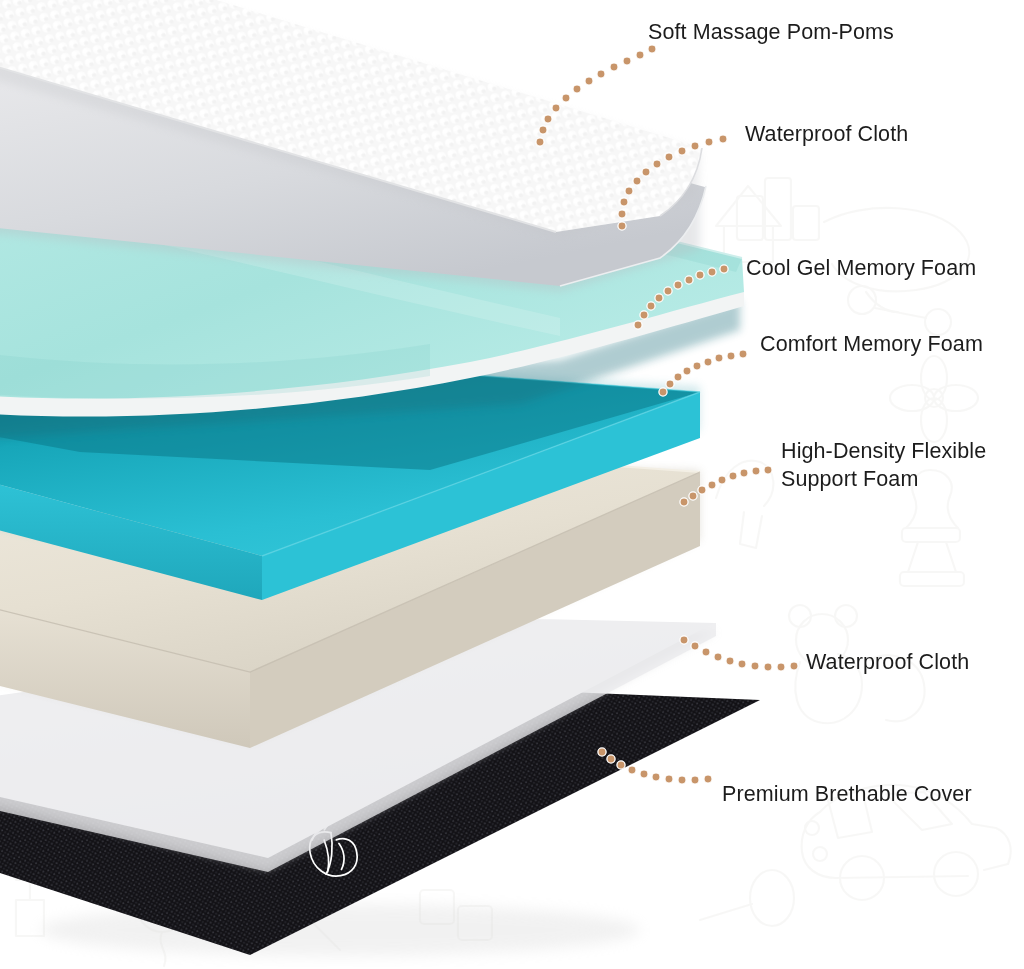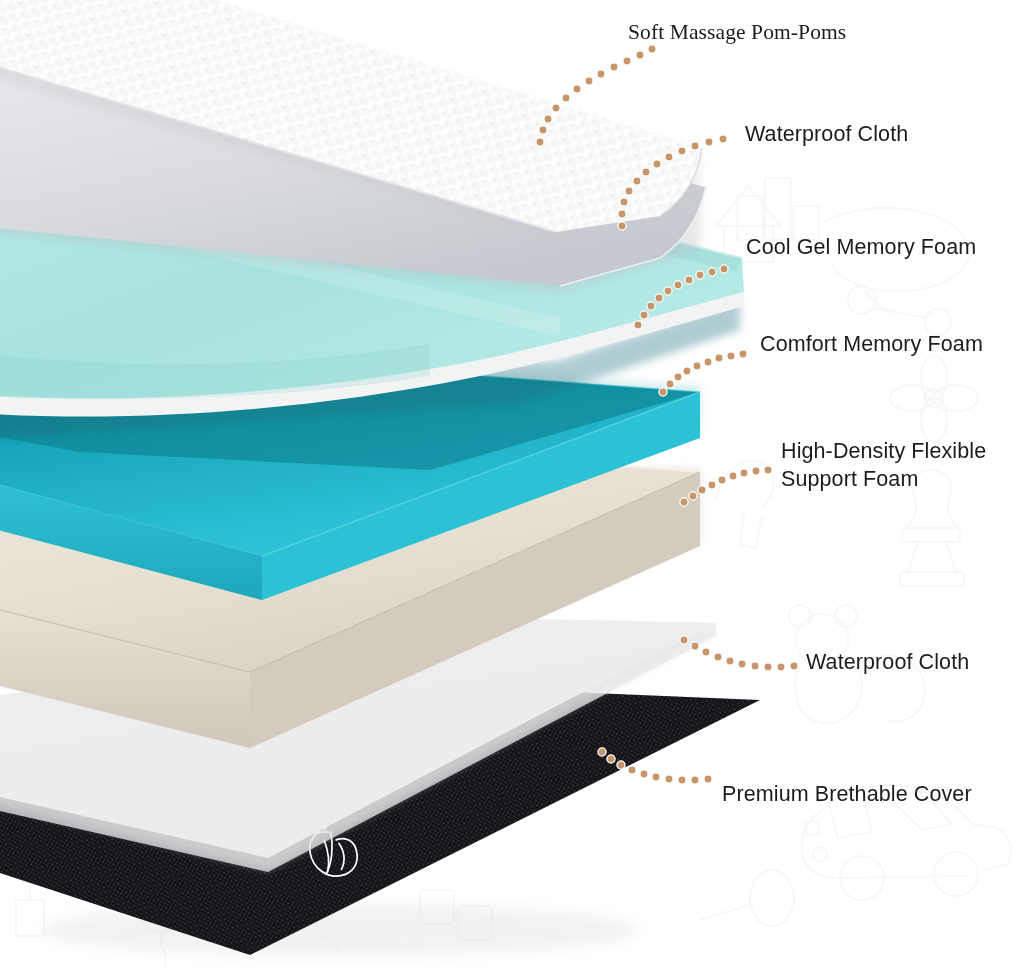--- a/index.html
+++ b/index.html
@@ -353,25 +353,25 @@
         <circle cx="644" cy="774" r="4.1"></circle>
           <circle cx="656" cy="777" r="4.1"></circle>
         <circle cx="669" cy="779" r="4.1"></circle>
           <circle cx="682" cy="780" r="4.1"></circle>
         <circle cx="695" cy="780" r="4.1"></circle>
           <circle cx="708" cy="779" r="4.1"></circle>
       </g>
     </g>
   </svg>
 
-  <div class="label" style="left:628px; top:18px;font-family:Liberation Serif, serif;">Soft Massage Pom-Poms</div>
+  <div class="label" style="left:648px; top:18px;">Soft Massage Pom-Poms</div>
 
   <div class="label" style="left:745px; top:120px;">Waterproof Cloth</div>
 
-  <div class="label" style="left:746px; top:233px;">Cool Gel Memory Foam</div>
+  <div class="label" style="left:746px; top:254px;">Cool Gel Memory Foam</div>
 
   <div class="label" style="left:760px; top:330px;">Comfort Memory Foam</div>
 
   <div class="label" style="left:781px; top:437px;">High-Density Flexible
 Support Foam</div>
 
   <div class="label" style="left:806px; top:648px;">Waterproof Cloth</div>
 
   <div class="label" style="left:722px; top:762px;margin-top:18px;">Premium Brethable Cover</div>
 

